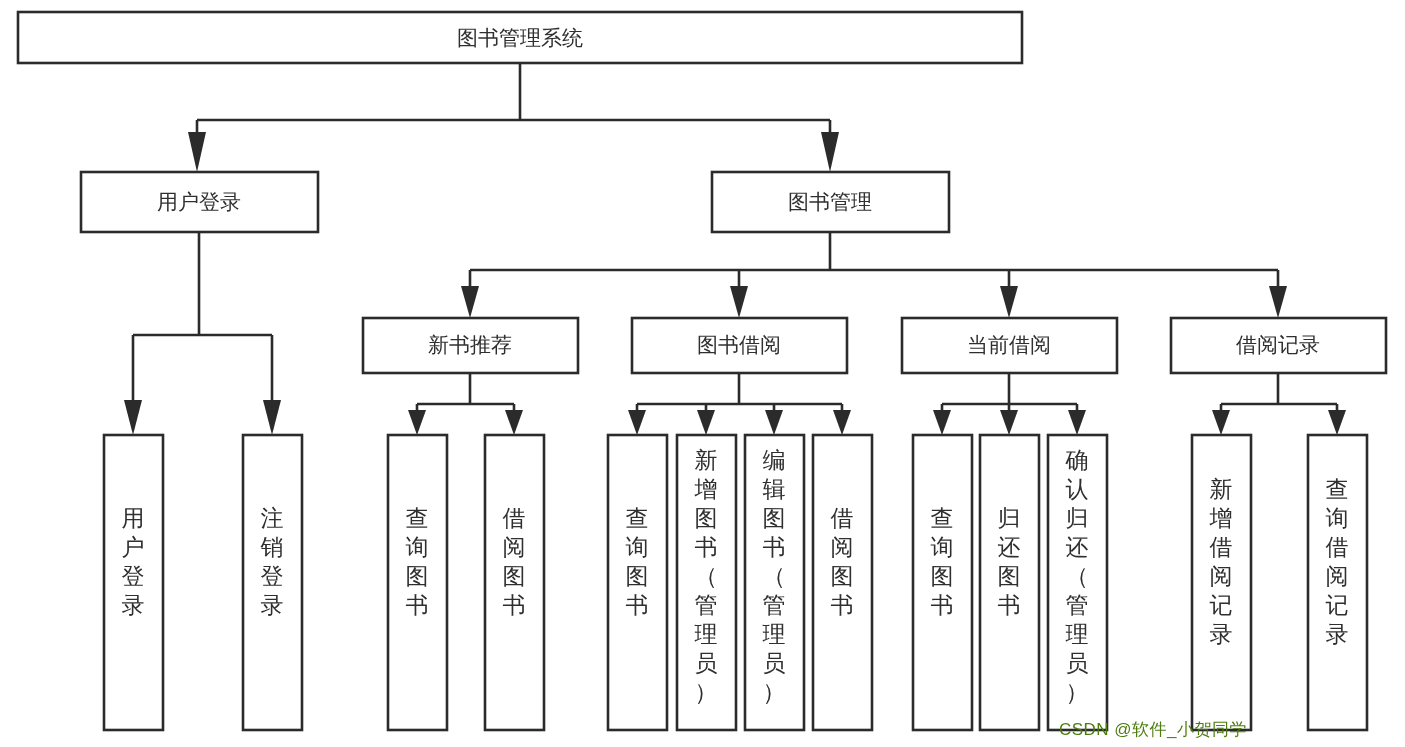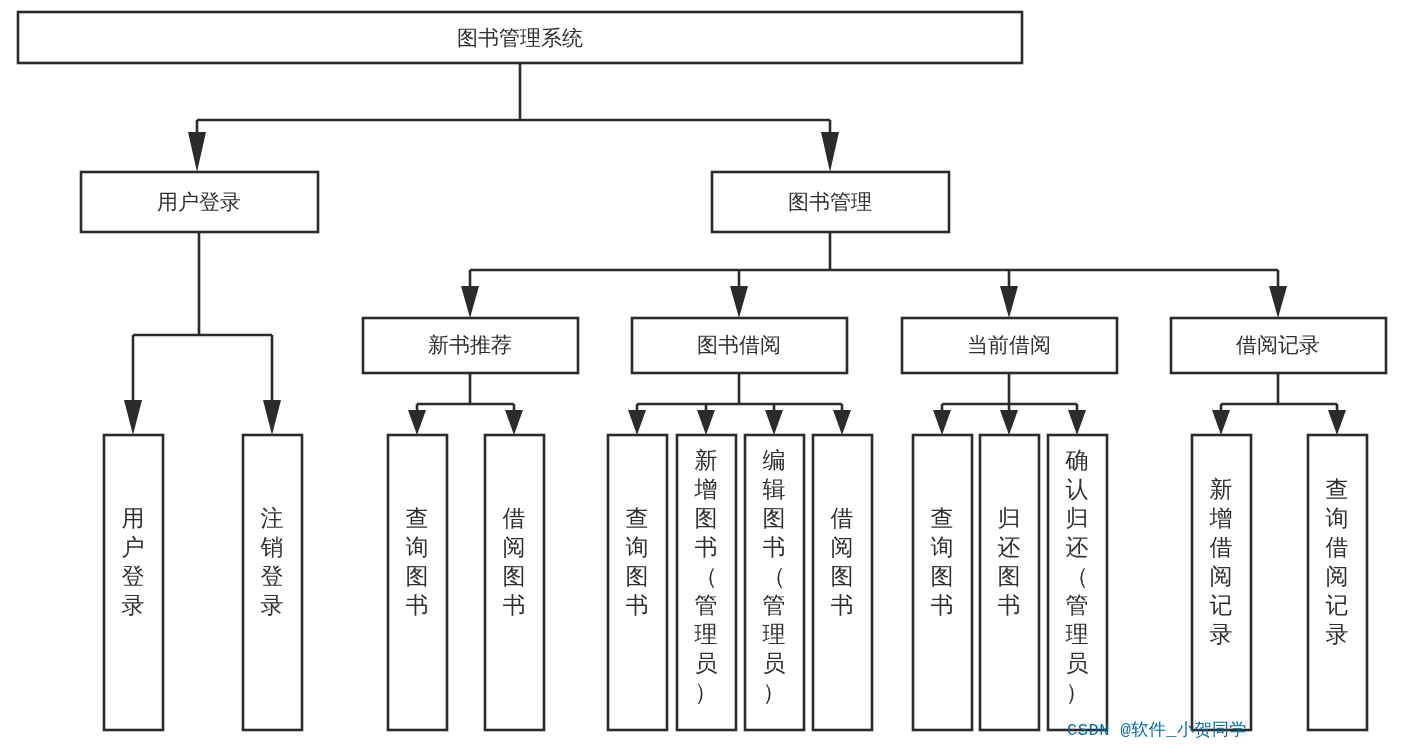--- a/index.html
+++ b/index.html
@@ -52,23 +52,23 @@
   .node-label-v {
     font-family: "Liberation Sans", "DejaVu Sans", sans-serif;
     font-size: 23px;
     fill: #2f2f2f;
     text-anchor: middle;
   }
   .watermark-text {
     position: absolute;
     right: 8px;
     bottom: 6px;
-    font-family: Liberation Mono, monospace;
+    font-family: Liberation Sans, sans-serif;
     font-size: 17px;
-    color: #0369a1;
+    color: #4d7c0f;
     letter-spacing: 0.5px;
     white-space: nowrap;
     user-select: none;
   }
 </style>
 </head>
 <body>
 
 <div id="diagram-root">
 

